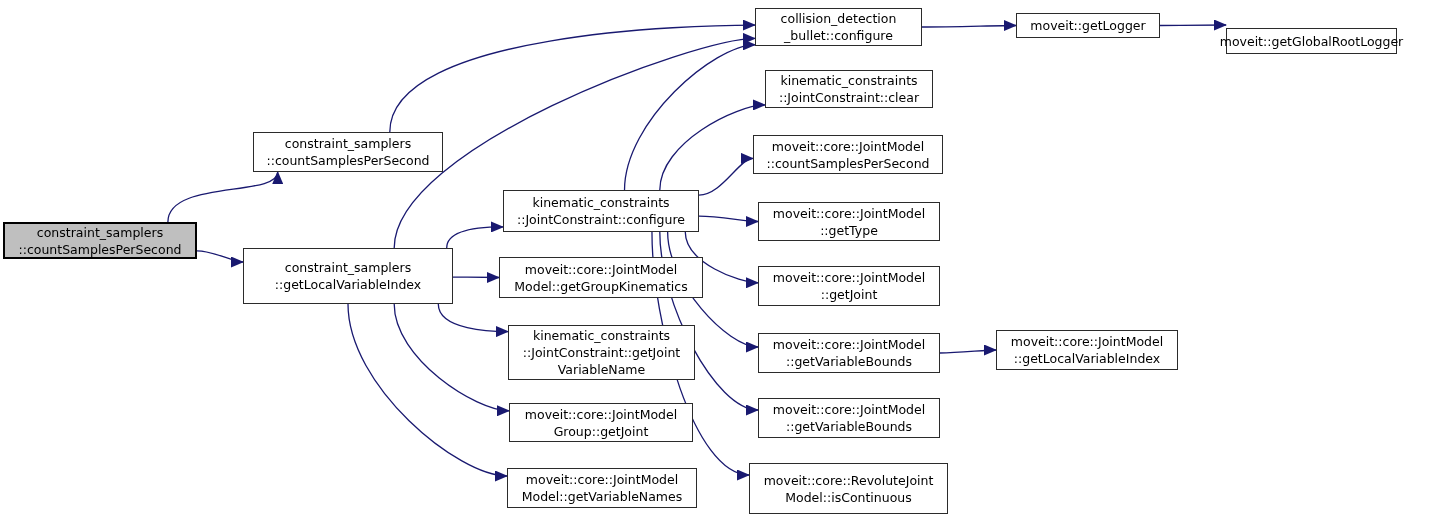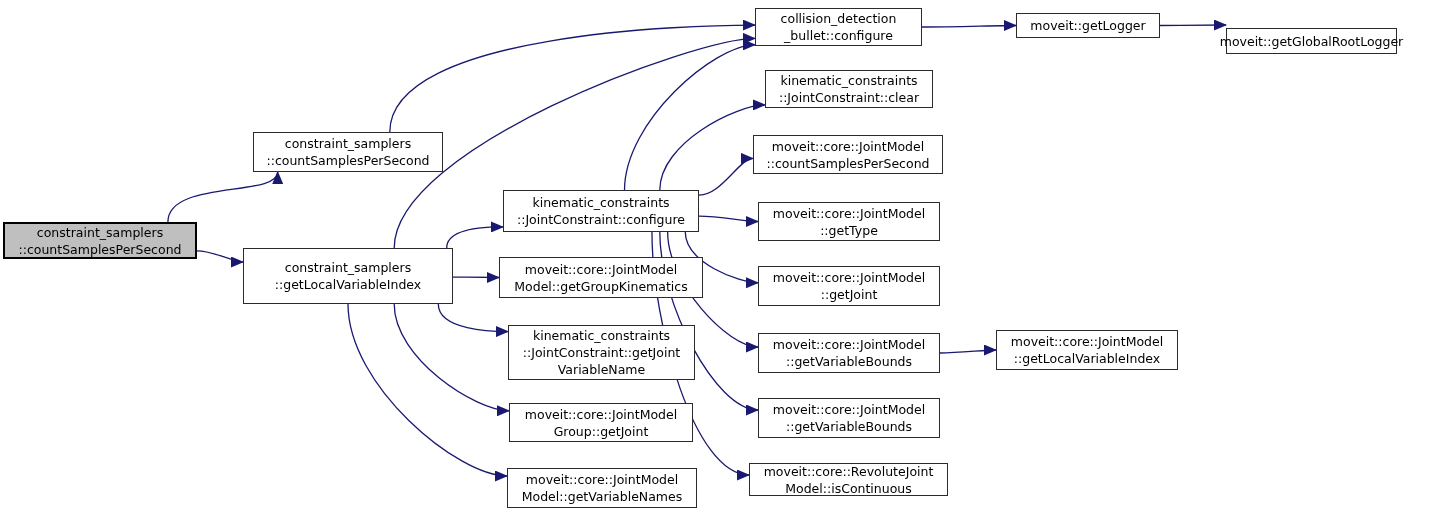--- a/index.html
+++ b/index.html
@@ -118,21 +118,21 @@
       <div>::getJoint</div>
     </div>
     <div class="node" style="left: 758px; top: 333px; width: 182px; height: 40px;">
       <div>moveit::core::JointModel</div>
       <div>::getVariableBounds</div>
     </div>
     <div class="node" style="left: 758px; top: 398px; width: 182px; height: 40px;">
       <div>moveit::core::JointModel</div>
       <div>::getVariableBounds</div>
     </div>
-    <div class="node" style="left: 749px; top: 463px; width: 199px; height: 33px;">
+    <div class="node" style="left: 749px; top: 463px; width: 199px; height: 51px;">
       <div>moveit::core::RevoluteJoint</div>
       <div>Model::isContinuous</div>
     </div>
     <div class="node" style="left: 1016px; top: 13px; width: 144px; height: 25px;">
       <div>moveit::getLogger</div>
     </div>
     <div class="node" style="left: 996px; top: 330px; width: 182px; height: 40px;">
       <div>moveit::core::JointModel</div>
       <div>::getLocalVariableIndex</div>
     </div>

